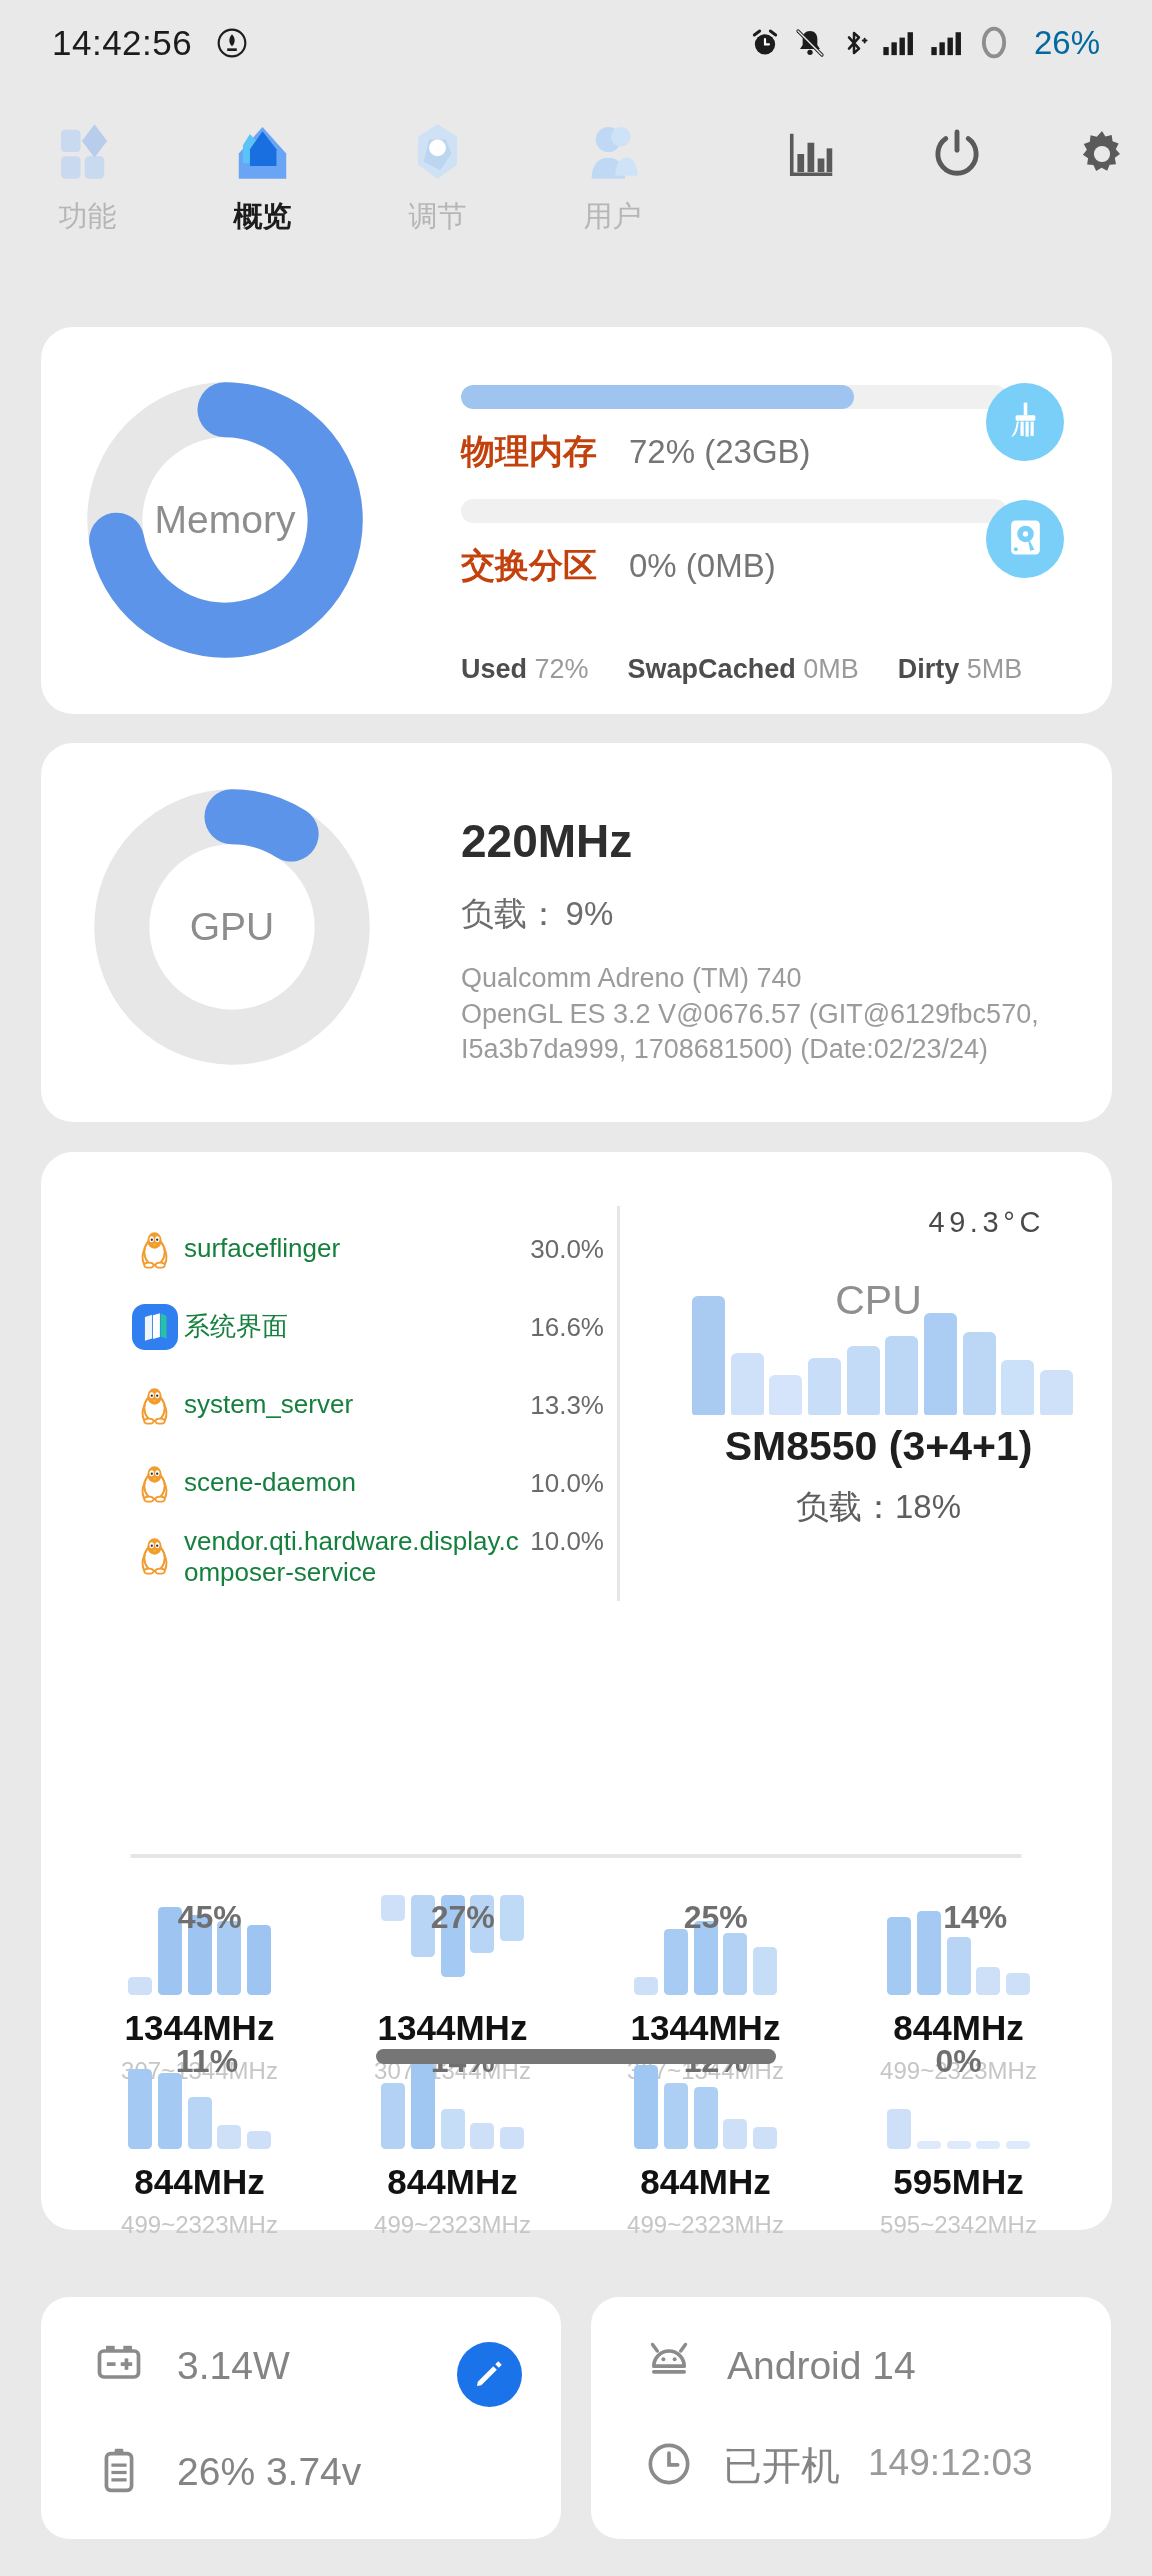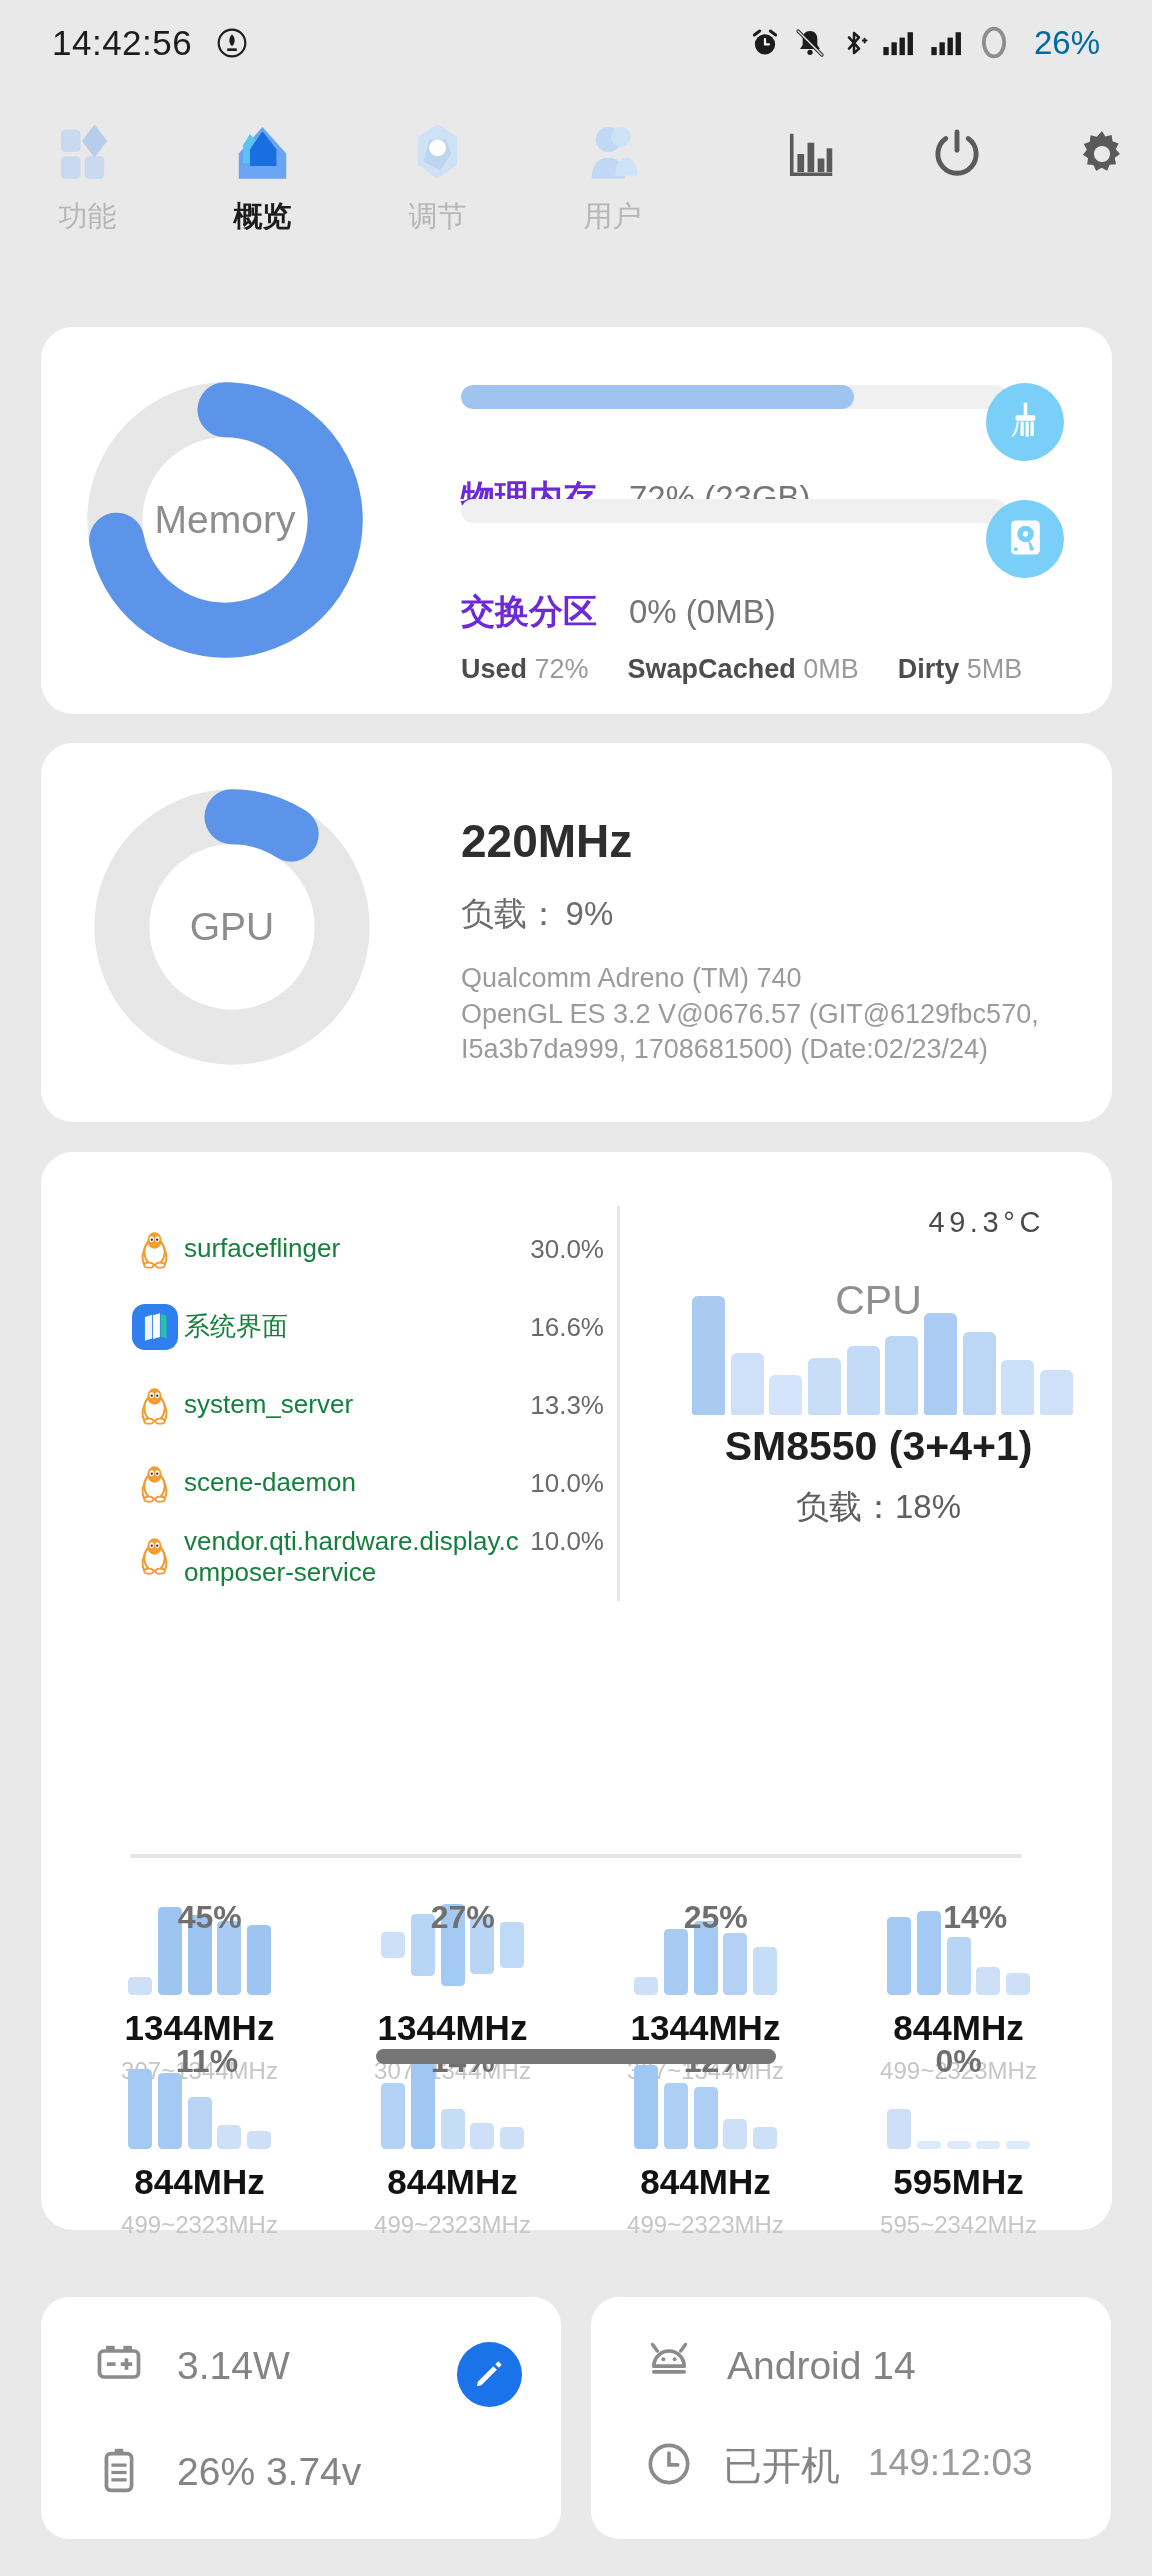--- a/index.html
+++ b/index.html
@@ -44,21 +44,21 @@
     position: absolute; background: #fff; border-radius: 32px;
   }
   .donut-label {
     position: absolute; inset: 0; display: flex; align-items: center; justify-content: center;
     color: #8d8d8d; pointer-events: none;
   }
 
   .bar-track { background: #f0f0f0; border-radius: 16.7px; overflow: hidden; }
   .bar-fill { height: 100%; background: #a0c4f0; border-radius: 16.7px; }
 
-  .row-label { font-weight: bold; color: #6d28d9; margin-top: 46px; }
+  .row-label { font-weight: bold; color: #c2410c; }
   .row-value { color: #757575; }
 
   .circ-btn {
     border-radius: 50%; background: #79cff8; display: flex;
     align-items: center; justify-content: center; cursor: pointer;
   }
 
   
   .proc-row { display: flex; align-items: center; }
   .proc-name { font-size: 26px; color: #15803d; line-height: 1.22; }
@@ -439,21 +439,21 @@
           <div style="width:24px; height:80%; background:#9ec5f2; border-radius:4.6px;"></div>
           <div style="width:24px; height:74%; background:#a8cbf3; border-radius:4.6px;"></div>
           <div style="width:24px; height:70%; background:#9ec5f2; border-radius:4.6px;"></div>
           <span class="core-pct" style="position:absolute; left:50%; transform:translateX(-34%); top:3.7px; font-size:32px;">45%</span>
         </div>
         <div class="core-mhz" style="font-size:35px; margin-top:13px;">1344MHz</div>
         <div class="core-range" style="font-size:24px; margin-top:9.3px;">307~1344MHz</div>
       </div>
 
       <div style="width:253px; text-align:center;">
-        <div style="position:relative; height:100px; display:flex; align-items:center; justify-content:center; gap:5.6px;">
+        <div style="position:relative; height:100px; display:flex; align-items:flex-start; justify-content:center; gap:5.6px;">
           <div style="width:24px; height:26%; background:#cde0f8; border-radius:4.6px;"></div>
           <div style="width:24px; height:62%; background:#b8d5f6; border-radius:4.6px;"></div>
           <div style="width:24px; height:82%; background:#a4c9f2; border-radius:4.6px;"></div>
           <div style="width:24px; height:58%; background:#b8d5f6; border-radius:4.6px;"></div>
           <div style="width:24px; height:46%; background:#bedaf7; border-radius:4.6px;"></div>
           <span class="core-pct" style="position:absolute; left:50%; transform:translateX(-34%); top:3.7px; font-size:32px;">27%</span>
         </div>
         <div class="core-mhz" style="font-size:35px; margin-top:13px;">1344MHz</div>
         <div class="core-range" style="font-size:24px; margin-top:9.3px;">307~1344MHz</div>
       </div>

